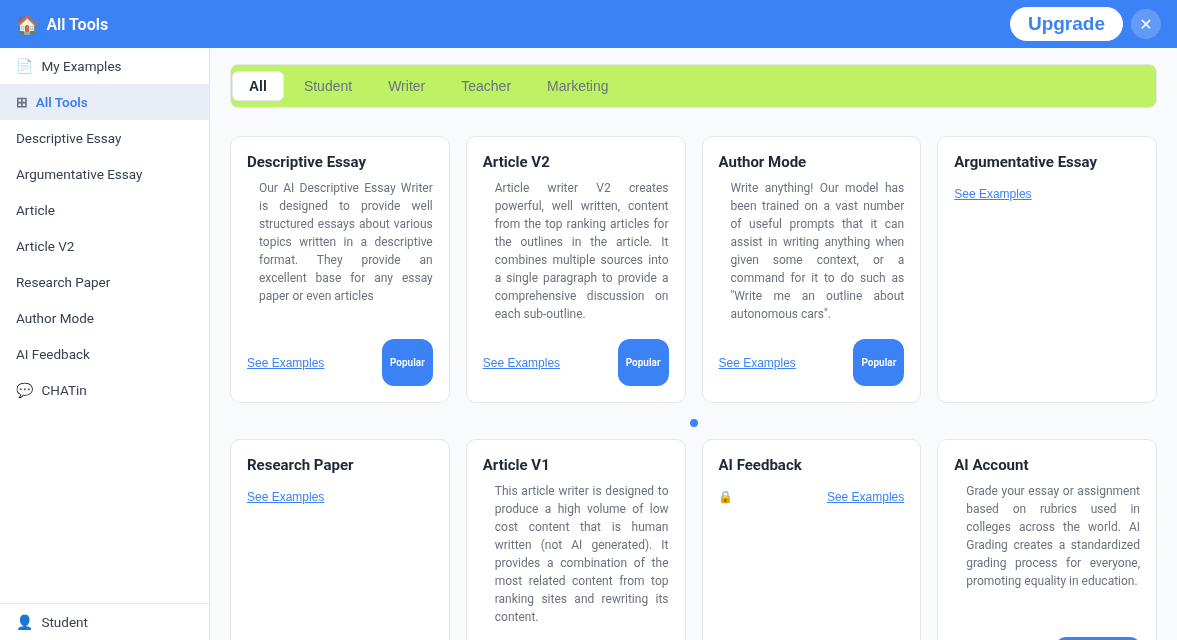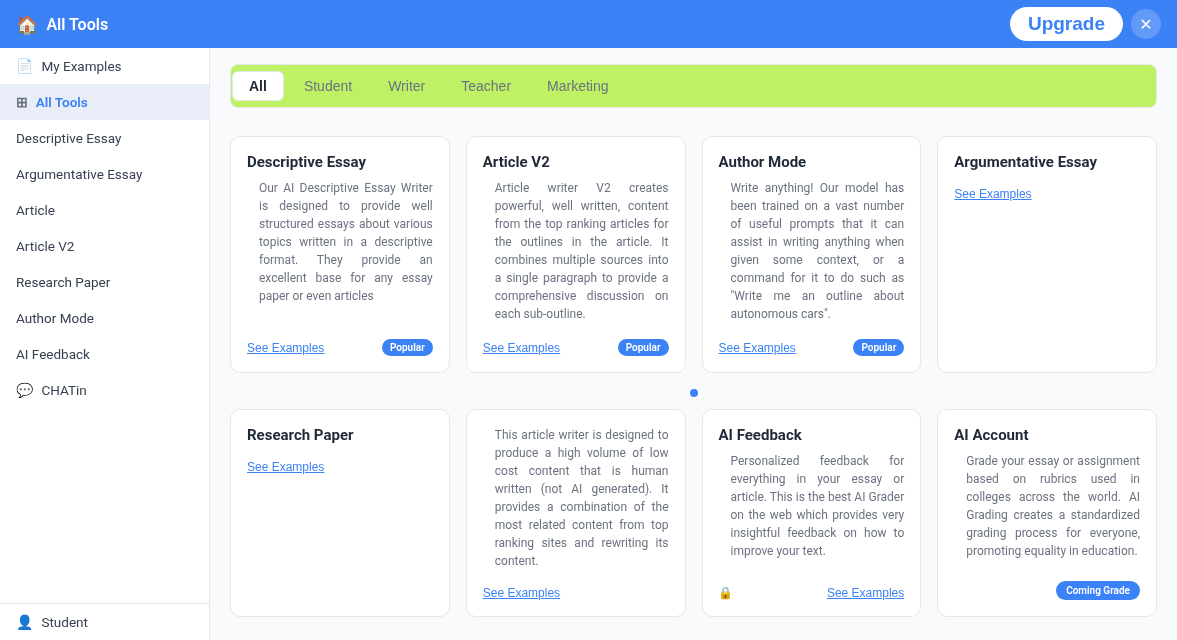--- a/index.html
+++ b/index.html
@@ -157,21 +157,21 @@
       color: #3b82f6;
       text-decoration: underline;
       cursor: pointer;
       background: none;
       border: none;
     }
     .badge-popular {
       background: #3b82f6;
       color: white;
       font-size: 10px;
-      padding: 3px 8px;
+      padding: 18px 8px;
       border-radius: 12px;
       font-weight: 600;
     }
     .badge-coming-soon {
       background: #3b82f6;
       color: white;
       font-size: 10px;
       padding: 4px 10px;
       border-radius: 12px;
       font-weight: 600;
@@ -300,29 +300,29 @@
     <div class="cards-grid">
 
       <div class="card">
         <div class="card-title">Research Paper</div>
         <div class="card-footer">
           <button class="see-examples">See Examples</button>
         </div>
       </div>
 
       <div class="card">
+        <div class="card-title">Article V1</div>
         <div class="card-desc">This article writer is designed to produce a high volume of low cost content that is human written (not AI generated). It provides a combination of the most related content from top ranking sites and rewriting its content.</div>
         <div class="card-footer">
           <button class="see-examples">See Examples</button>
         </div>
       </div>
 
       <div class="card">
         <div class="card-title">AI Feedback</div>
-        <div class="card-desc">Personalized feedback for everything in your essay or article. This is the best AI Grader on the web which provides very insightful feedback on how to improve your text.</div>
         <div class="card-footer">
           <span class="lock-icon">🔒</span>
           <button class="see-examples">See Examples</button>
         </div>
       </div>
 
       <div class="card">
         <div class="card-title">AI Account</div>
         <div class="card-desc">Grade your essay or assignment based on rubrics used in colleges across the world. AI Grading creates a standardized grading process for everyone, promoting equality in education.</div>
         <div class="card-footer">

